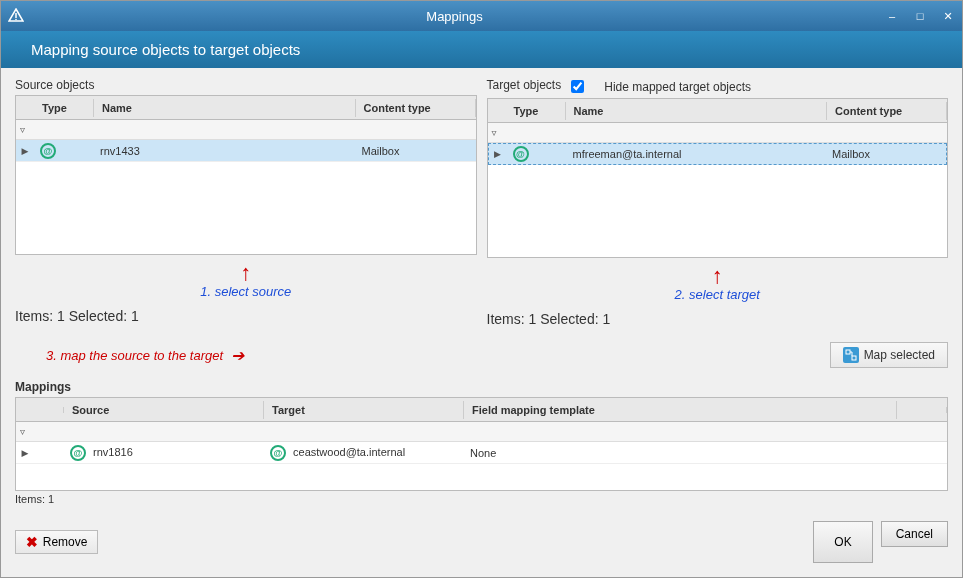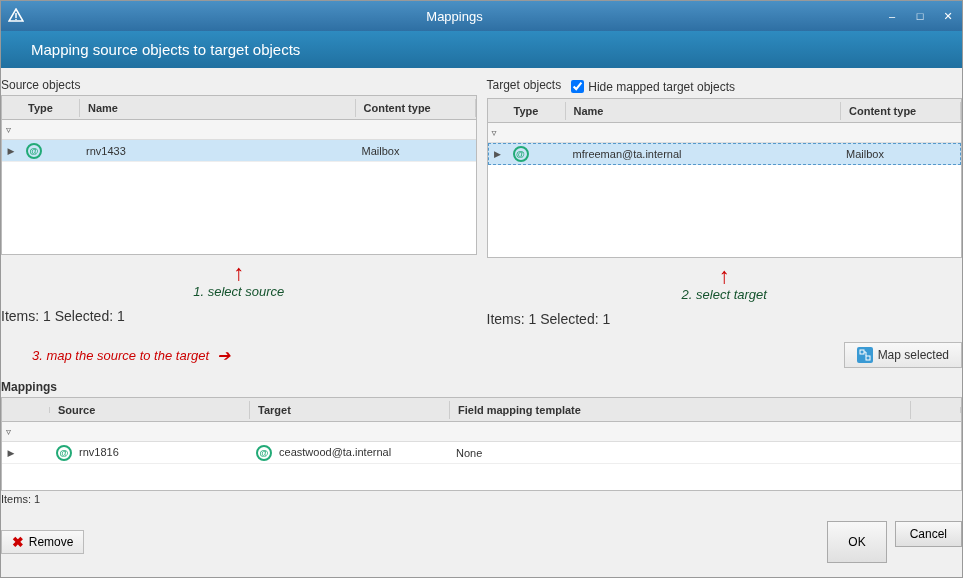--- a/index.html
+++ b/index.html
@@ -67,21 +67,21 @@
       background: linear-gradient(to bottom, #2e8bc0, #2070a0);
       color: white;
       padding: 10px 30px;
       font-size: 15px;
       font-weight: 300;
       flex-shrink: 0;
     }
 
     .content {
       flex: 1;
-      padding: 10px 0;
+      padding: 10px 14px;
       display: flex;
       flex-direction: column;
       gap: 8px;
       background: #f0f0f0;
       overflow: hidden;
     }
 
     .top-panels {
       display: flex;
       gap: 10px;
@@ -104,21 +104,21 @@
     .panel-label-row {
       display: flex;
       align-items: center;
       gap: 10px;
       margin-bottom: 3px;
     }
 
     .checkbox-label {
       display: flex;
       align-items: center;
-      gap: 4px;
+      gap: 20px;
       font-size: 12px;
       color: #333;
     }
 
     .checkbox-label input[type=checkbox] {
       width: 13px;
       height: 13px;
     }
 
     .table-container {
@@ -215,21 +215,21 @@
       font-weight: bold;
     }
 
     .status-bar {
       font-size: 14px;
       color: #333;
       padding: 3px 0;
     }
 
     .annotation-text {
-      color: #14532d;
+      color: #1d4ed8;
       font-size: 13px;
       font-style: italic;
       font-weight: 400;
     }
 
     .map-actions-row {
       display: flex;
       align-items: center;
       gap: 10px;
       padding: 4px 0;

